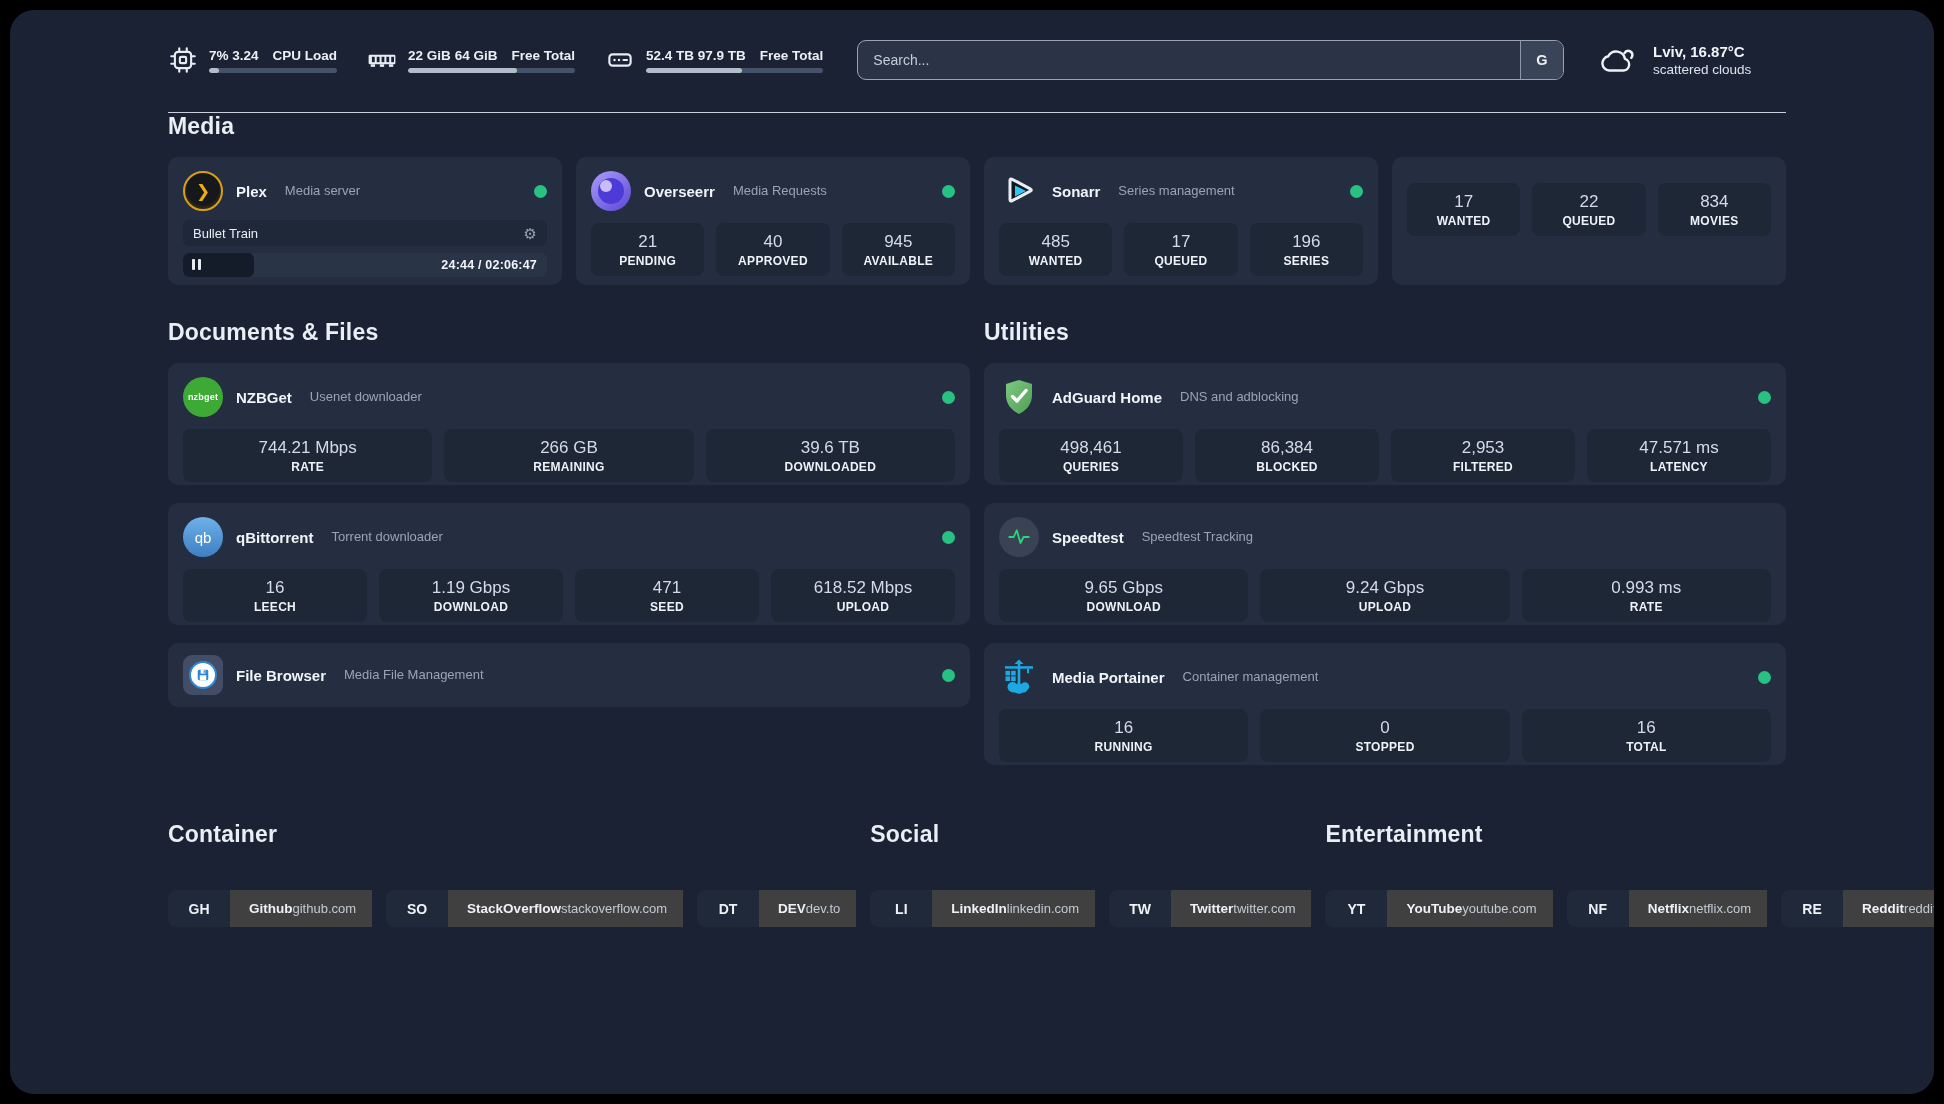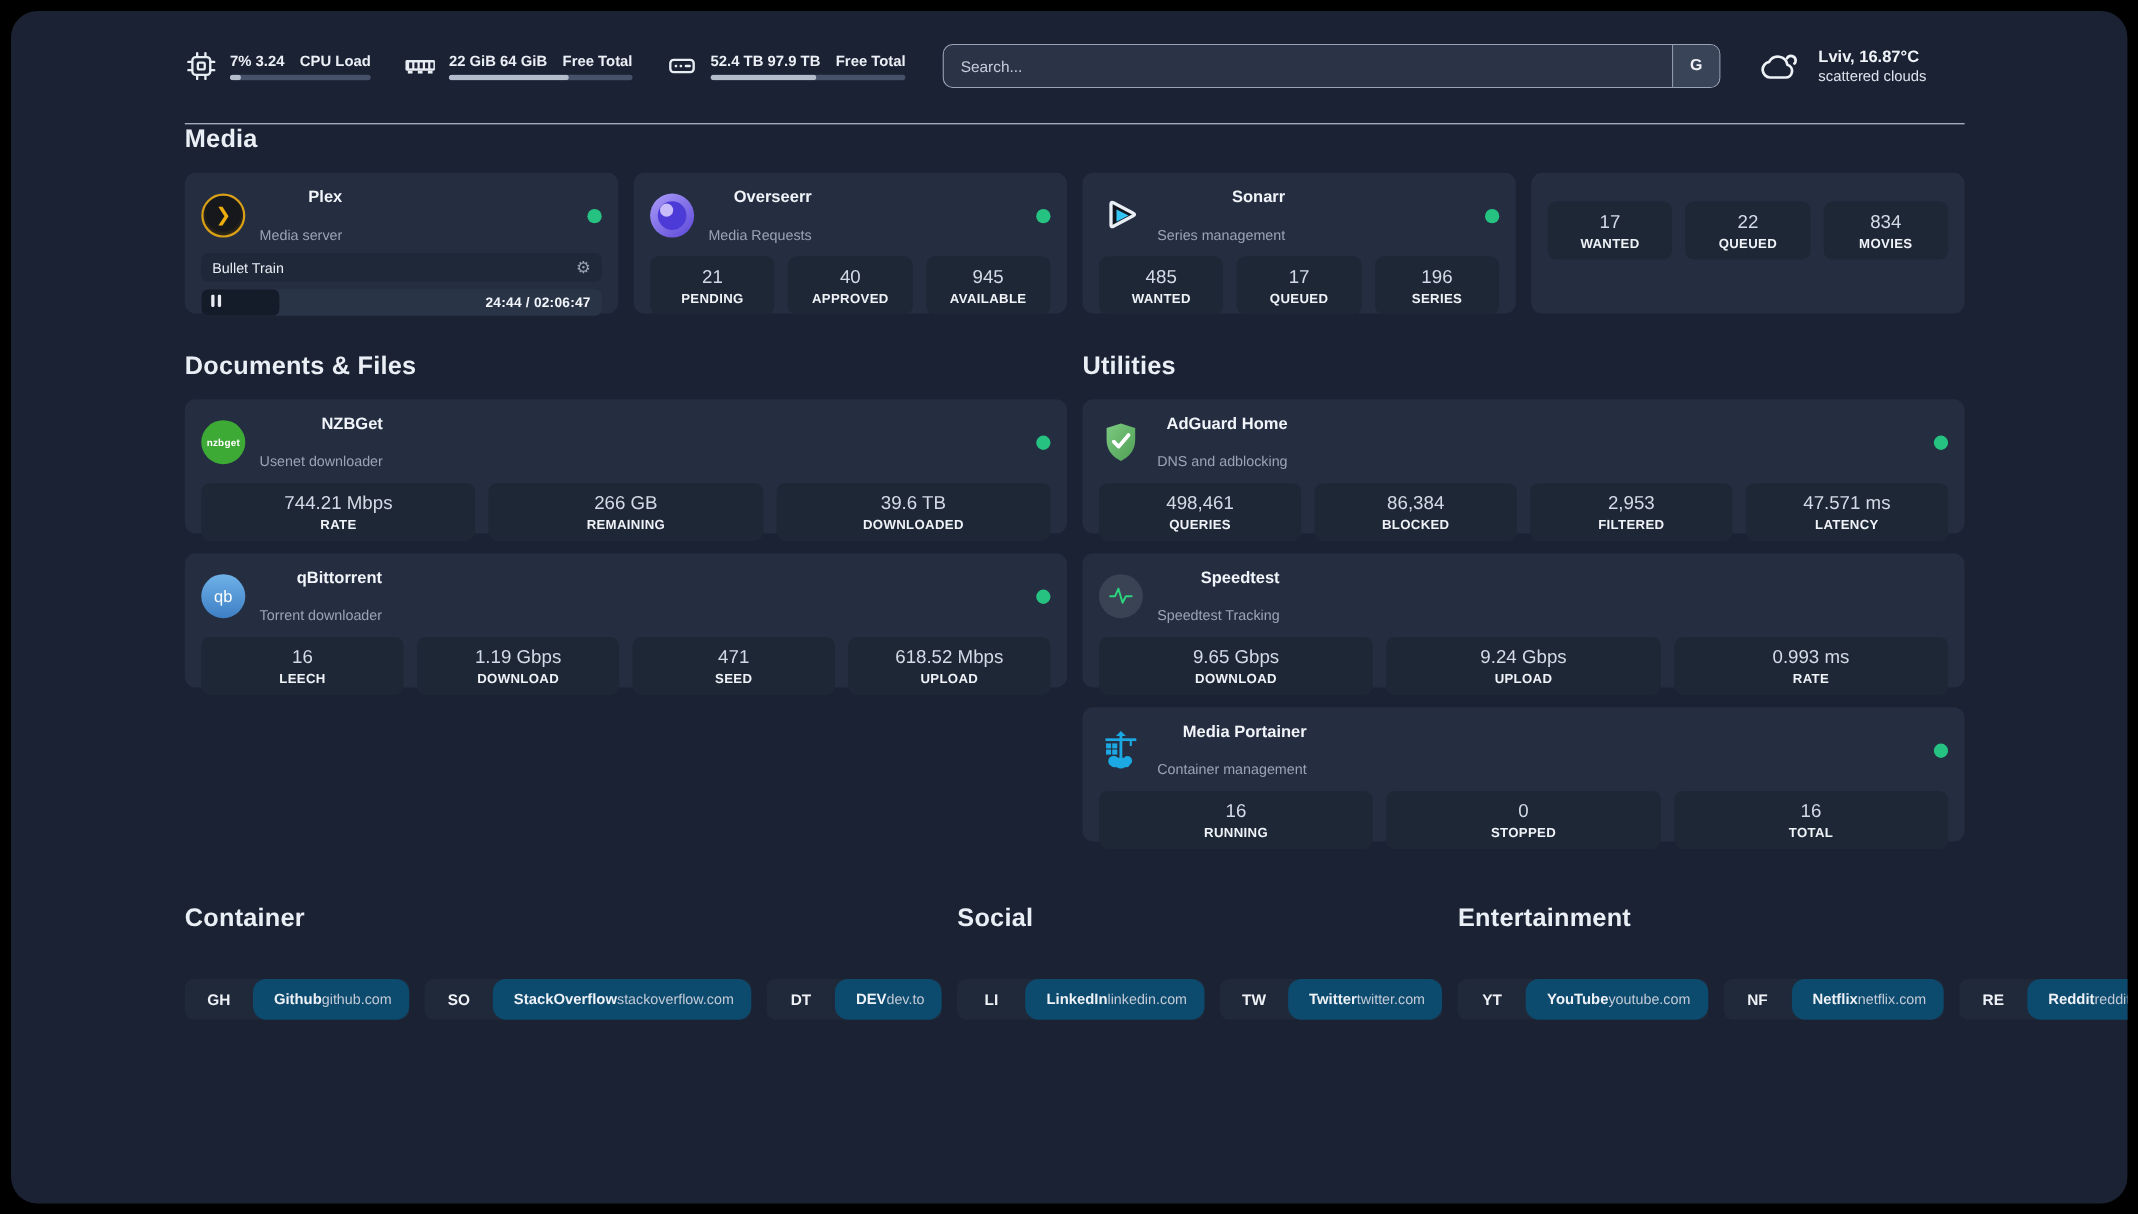--- a/index.html
+++ b/index.html
@@ -32,21 +32,21 @@
   .media-section{}
   .media-grid{display:grid;grid-template-columns:repeat(4,1fr);gap:14px;}
   .two-col{display:grid;grid-template-columns:1fr 1fr;gap:14px;margin-top:34px;}
   .col-stack{display:flex;flex-direction:column;gap:18px;}
 
   .card{background:#252e41;border-radius:10px;padding:14px 15px;display:flex;flex-direction:column;justify-content:space-between;cursor:pointer;}
   .card.h128{min-height:128px;box-sizing:border-box;height:128px;}
   .card.h120{min-height:120px;box-sizing:border-box;height:122px;}
   .card.slim{height:64px;box-sizing:border-box;justify-content:center;padding:12px 15px;}
   .card-head{display:flex;align-items:center;gap:13px;}
-  .app-meta{display:flex;flex-direction:column;gap:18px;align-items:flex-end;}
+  .app-meta{display:flex;flex-direction:row;gap:18px;}
   .app-name{font-size:15px;font-weight:700;color:#f1f4f9;}
   .app-desc{font-size:13px;color:#9aa4b4;}
   .status-dot{margin-left:auto;width:13px;height:13px;border-radius:50%;background:#26c281;align-self:center;flex:0 0 auto;}
   .stats{display:flex;gap:12px;margin-top:12px;}
   .stat{flex:1;background:#1e2736;border-radius:8px;text-align:center;padding:7px 4px 8px;}
   .stat-value{font-size:17px;color:#d5dbe6;line-height:1.4;}
   .stat-label{font-size:12px;font-weight:700;color:#eff2f7;letter-spacing:.3px;}
 
   
   .app-icon{width:40px;height:40px;border-radius:50%;display:flex;align-items:center;justify-content:center;flex:0 0 auto;position:relative;}
@@ -68,21 +68,21 @@
   .player-fill{height:100%;background:#141b29;border-radius:6px;display:flex;align-items:center;padding-left:9px;box-sizing:border-box;}
   .pause i{display:inline-block;width:3px;height:11px;background:#e8ecf2;margin-right:3px;border-radius:1px;}
   .player-time{position:absolute;right:10px;font-size:12.5px;font-weight:700;color:#f2f5fa;letter-spacing:.2px;}
 
   
   .links-section{display:grid;grid-template-columns:1fr 1fr 1fr;gap:14px;margin-top:56px;padding-bottom:40px;}
   .links-col .section-title{margin-bottom:19px;}
   .link-rows{display:flex;gap:14px;margin-top:42px;}
   .link-row{position:relative;height:37px;background:#202939;border-radius:8px;display:flex;align-items:center;cursor:pointer;}
   .link-abbr{width:62px;text-align:center;font-size:14px;font-weight:700;color:#eef1f6;flex:0 0 auto;}
-  .link-pill{flex:1;height:100%;background:#0c4a6e;border-radius:12px;display:flex;align-items:center;justify-content:space-between;padding:0 16px 0 19px;}
+  .link-pill{flex:1;height:100%;background:#404040;border-radius:0;display:flex;align-items:center;justify-content:space-between;padding:0 16px 0 19px;}
   .link-name{font-size:13.5px;font-weight:600;color:#eef1f6;}
   .link-url{font-size:13px;color:#c3cad6;}
 
   svg{display:block;}
 </style>
 </head>
 <body>
 
 <div class="frame">
   <div class="content">
@@ -339,20 +339,39 @@
                 <div class="stat-value">471</div>
                 <div class="stat-label">SEED</div>
               </div>
               <div class="stat">
                 <div class="stat-value">618.52 Mbps</div>
                 <div class="stat-label">UPLOAD</div>
               </div>
             </div>
           </div>
 
+          <div class="card slim">
+            <div class="card-head">
+              <span class="fb-tile">
+                <span class="fb-circle">
+                  <svg width="14" height="14" viewBox="0 0 24 24">
+                    <rect x="3" y="3" width="18" height="18" rx="2.5" fill="#2f86d6"></rect>
+                    <rect x="8" y="3" width="8" height="6.5" fill="#fff"></rect>
+                    <rect x="13" y="4.2" width="2.2" height="4" fill="#2f86d6"></rect>
+                    <rect x="6.5" y="12.5" width="11" height="8.5" fill="#fff"></rect>
+                  </svg>
+                </span>
+              </span>
+              <div class="app-meta">
+                <div class="app-name">File Browser</div>
+                <div class="app-desc">Media File Management</div>
+              </div>
+              <span class="status-dot"></span>
+            </div>
+          </div>
         </div>
       </div>
 
       <div>
         <h2 class="section-title">Utilities</h2>
         <div class="col-stack">
 
           <div class="card h120">
             <div class="card-head">
               <svg width="40" height="40" viewBox="0 0 40 40">

